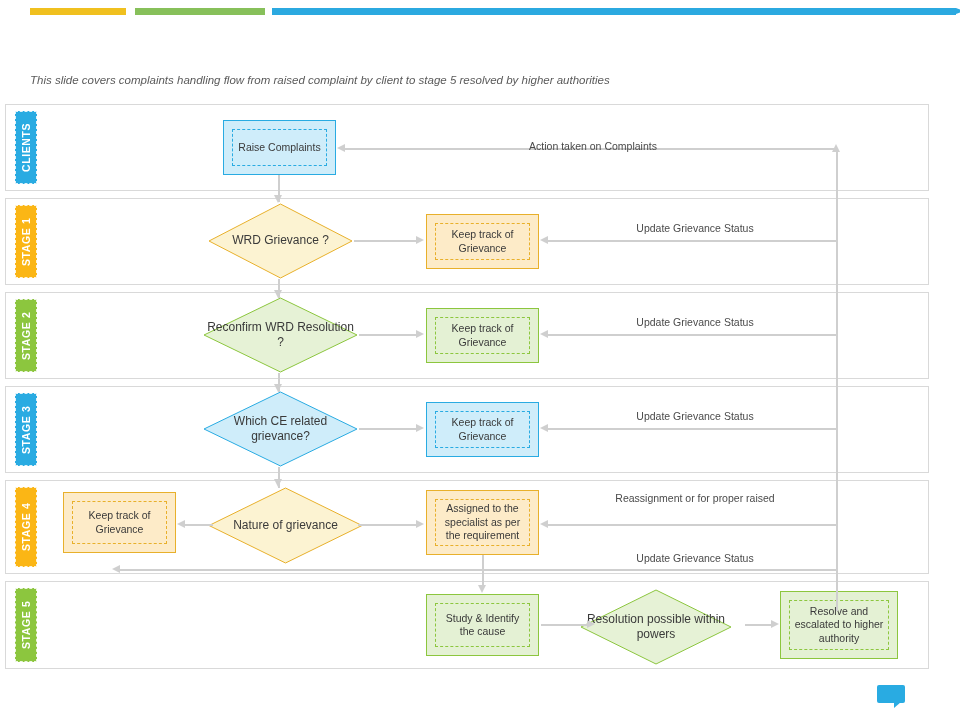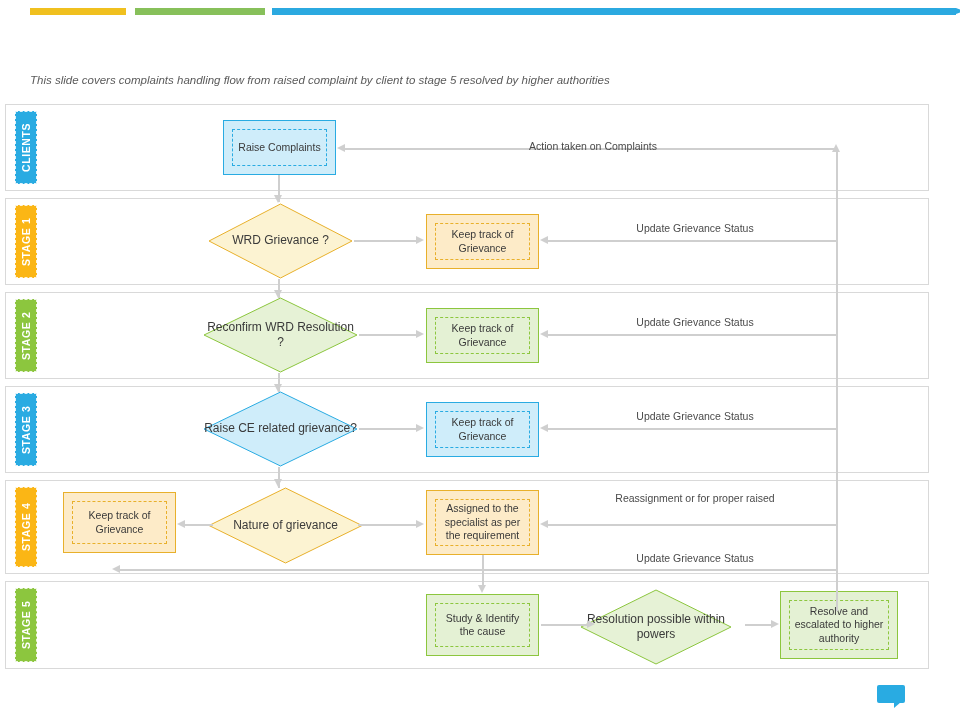--- a/index.html
+++ b/index.html
@@ -157,21 +157,21 @@
     <div class="ah left" style="left:535px; top:226px;"></div>
     <div class="edge-label" style="left:555px; top:212px; width:270px;">Update Grievance Status</div>
 
     <div class="band" style="top:282px; height:87px;">
       <div class="band-label c-blue">STAGE 3</div>
     </div>
     <div class="diamond" style="left:198px; top:287px; width:155px; height:76px;">
       <svg viewBox="0 0 155 76" preserveAspectRatio="none">
         <polygon points="77.5,1 154,38 77.5,75 1,38" fill="#CFEDFA" stroke="#29ABE2" stroke-width="1"></polygon>
       </svg>
-      <div class="dtext">Raise CE related grievance?</div>
+      <div class="dtext">Which CE related grievance?</div>
     </div>
     <div class="node fill-blue" style="left:421px; top:298px; width:113px; height:55px;">
       <div class="inner">Keep track of Grievance</div>
     </div>
     <div class="ln h" style="left:354px; top:324px; width:57px;"></div>
     <div class="ah right" style="left:411px; top:320px;"></div>
     <div class="ln h" style="left:543px; top:324px; width:289px;"></div>
     <div class="ah left" style="left:535px; top:320px;"></div>
     <div class="edge-label" style="left:555px; top:306px; width:270px;">Update Grievance Status</div>
 

